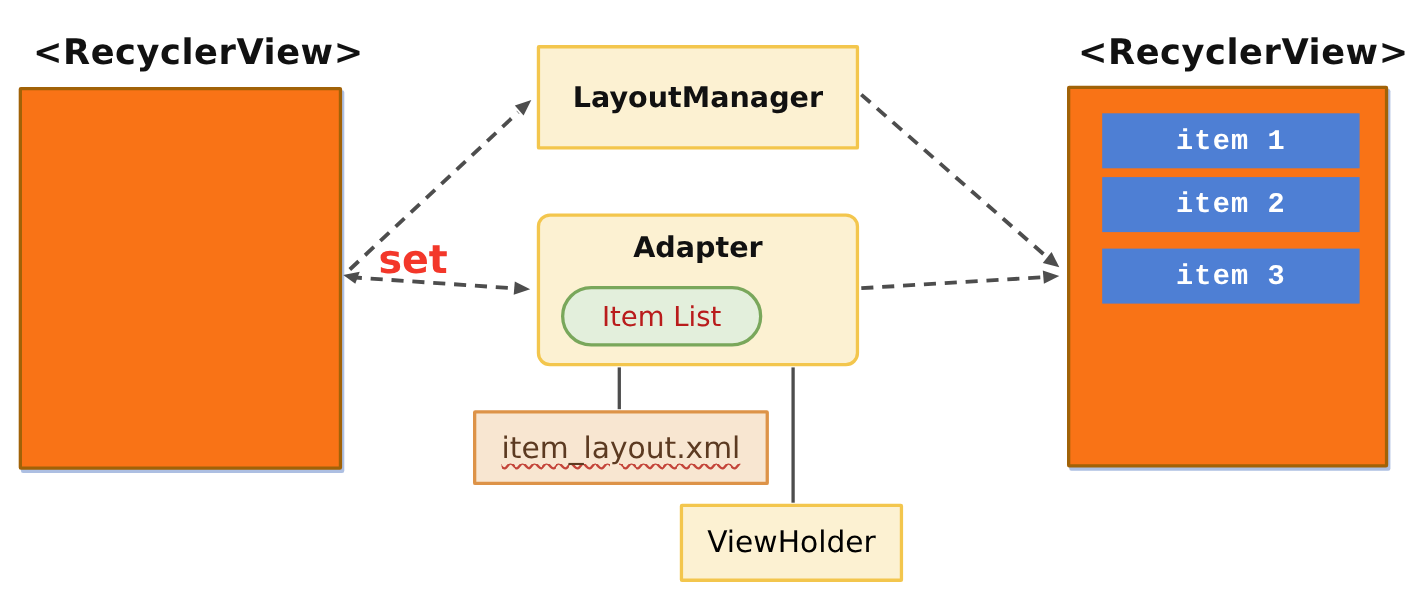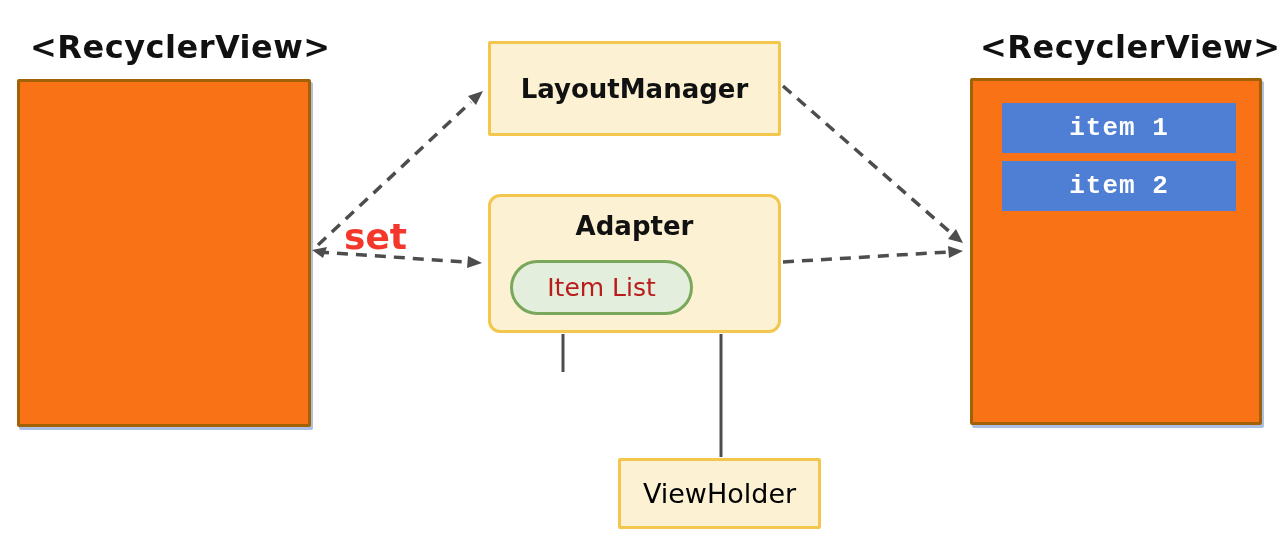--- a/index.html
+++ b/index.html
@@ -151,24 +151,28 @@
 
   <div class="abs set-label" style="left:344px; top:216px;">set</div>
 
   <div class="abs adapter-box" style="left:488px; top:194px; width:293px; height:139px;">
     <div class="adapter-title">Adapter</div>
     <div class="item-list-pill">
       <span>Item List</span>
     </div>
   </div>
 
+  <div class="abs peach-box" style="left:430px; top:373px; width:269px; height:68px;">
+    <span class="peach-label">item_layout.xml</span>
+  </div>
 
   <div class="abs yellow-box" style="left:618px; top:458px; width:203px; height:71px;">
     <span class="viewholder-label">ViewHolder</span>
   </div>
 
   <div class="abs title" style="left:980px; top:28px; width:272px;">&lt;RecyclerView&gt;</div>
   <div class="abs recycler-box" style="left:970px; top:78px; width:292px; height:347px;">
     <div class="item-bar" style="top:22px;">item 1</div>
     <div class="item-bar" style="top:80px;">item 2</div>
+    <div class="item-bar" style="top:145px;">item 3</div>
   </div>
 
 </div>
 
 </body></html>

